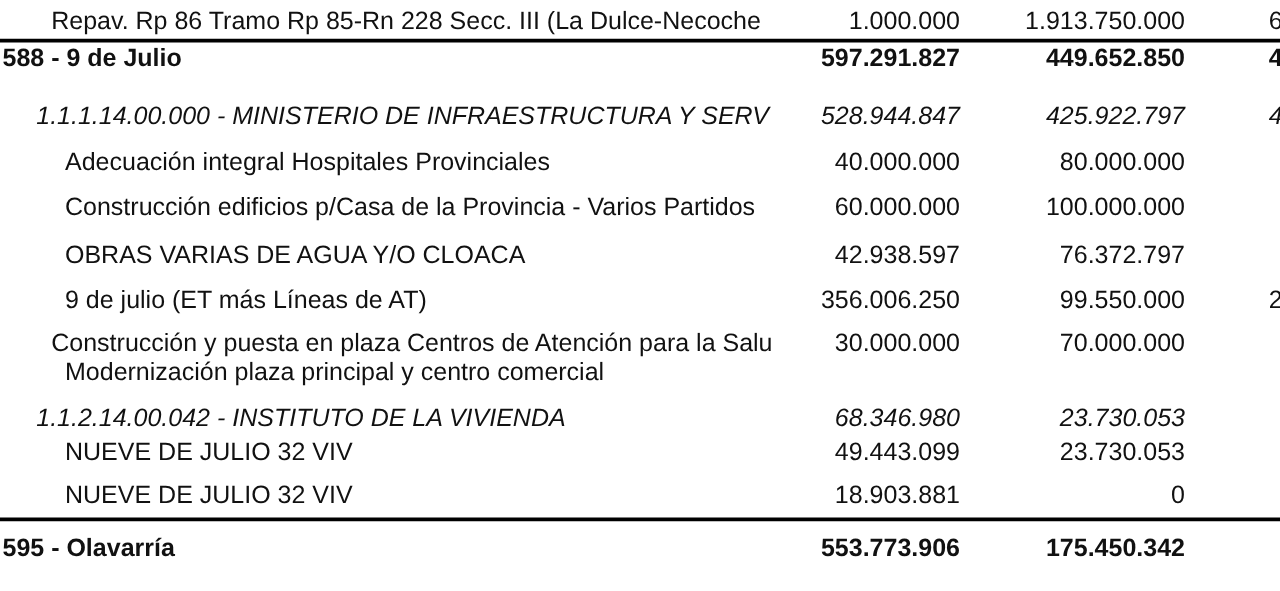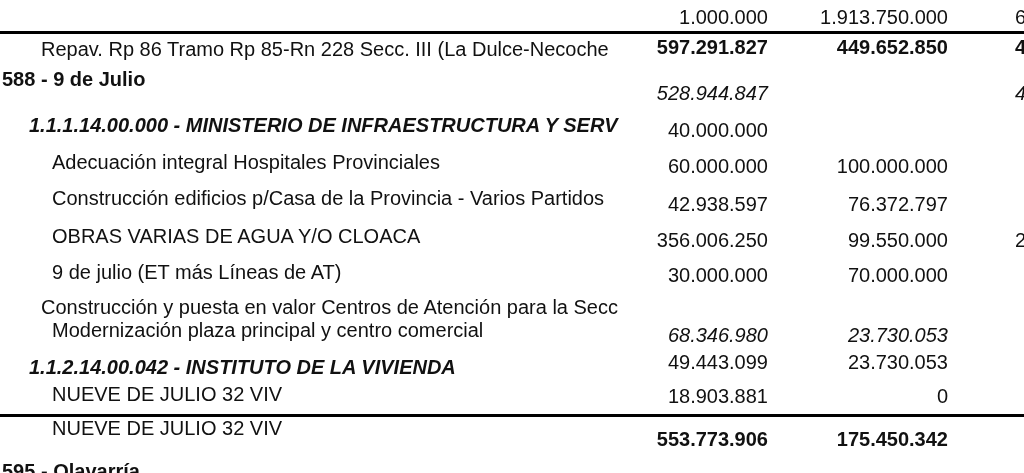--- a/index.html
+++ b/index.html
@@ -22,28 +22,28 @@
   }
   .row {
     position: absolute;
     left: 0;
     width: 1024px;
     height: 26px;
     line-height: 26px;
     font-size: 20px;
     white-space: nowrap;
   }
-  .row .label { position: absolute; top: 0; margin-top: 32px; }
+  .row .label { position: absolute; top: 0; }
   .row .c2 { position: absolute; top: 0; right: 256px; }
   .row .c3 { position: absolute; top: 0; right: 76px; }
   .row .c4 { position: absolute; top: 0; left: 1015px; }
   .style-section { font-weight: bold; }
   .style-section .label { left: 2px; }
   .style-subsection { font-style: italic; }
-  .style-subsection .label { left: 29px; font-weight: bold; }
+  .style-subsection .label { left: 29px; }
   .style-detail .label { left: 52px; }
   .style-detail-deep .label { left: 41px; }
   .divider {
     position: absolute;
     left: 0;
     width: 1024px;
     height: 3px;
     background: #000000;
   }
   .divider-top { top: 31px; }
@@ -64,25 +64,27 @@
   </div>
       <div class="row style-section" style="top: 34px;">
     <span class="label">588 - 9 de Julio</span>
     <span class="c2">597.291.827</span>
     <span class="c3">449.652.850</span>
     <span class="c4">4</span>
   </div>
       <div class="row style-subsection" style="top: 80px;">
     <span class="label">1.1.1.14.00.000 - MINISTERIO DE INFRAESTRUCTURA Y SERV</span>
     <span class="c2">528.944.847</span>
+    <span class="c3">425.922.797</span>
     <span class="c4">4</span>
   </div>
       <div class="row style-detail" style="top: 117px;">
     <span class="label">Adecuación integral Hospitales Provinciales</span>
     <span class="c2">40.000.000</span>
+    <span class="c3">80.000.000</span>
     <span class="c4"></span>
   </div>
       <div class="row style-detail" style="top: 153px;">
     <span class="label">Construcción edificios p/Casa de la Provincia - Varios Partidos</span>
     <span class="c2">60.000.000</span>
     <span class="c3">100.000.000</span>
     <span class="c4"></span>
   </div>
       <div class="row style-detail" style="top: 191px;">
     <span class="label">OBRAS VARIAS DE AGUA Y/O CLOACA</span>
@@ -90,21 +92,21 @@
     <span class="c3">76.372.797</span>
     <span class="c4"></span>
   </div>
       <div class="row style-detail" style="top: 227px;">
     <span class="label">9 de julio (ET más Líneas de AT)</span>
     <span class="c2">356.006.250</span>
     <span class="c3">99.550.000</span>
     <span class="c4">2</span>
   </div>
       <div class="row style-detail-deep" style="top: 262px;">
-    <span class="label">Construcción y puesta en valor Centros de Atención para la Secc</span>
+    <span class="label">Construcción y puesta en plaza Centros de Atención para la Salu</span>
     <span class="c2">30.000.000</span>
     <span class="c3">70.000.000</span>
     <span class="c4"></span>
   </div>
       <div class="row style-detail" style="top: 285px; padding-left: 42px;">
     <span class="label">Modernización plaza principal y centro comercial</span>
     <span class="c2"></span>
     <span class="c3"></span>
     <span class="c4"></span>
   </div>

